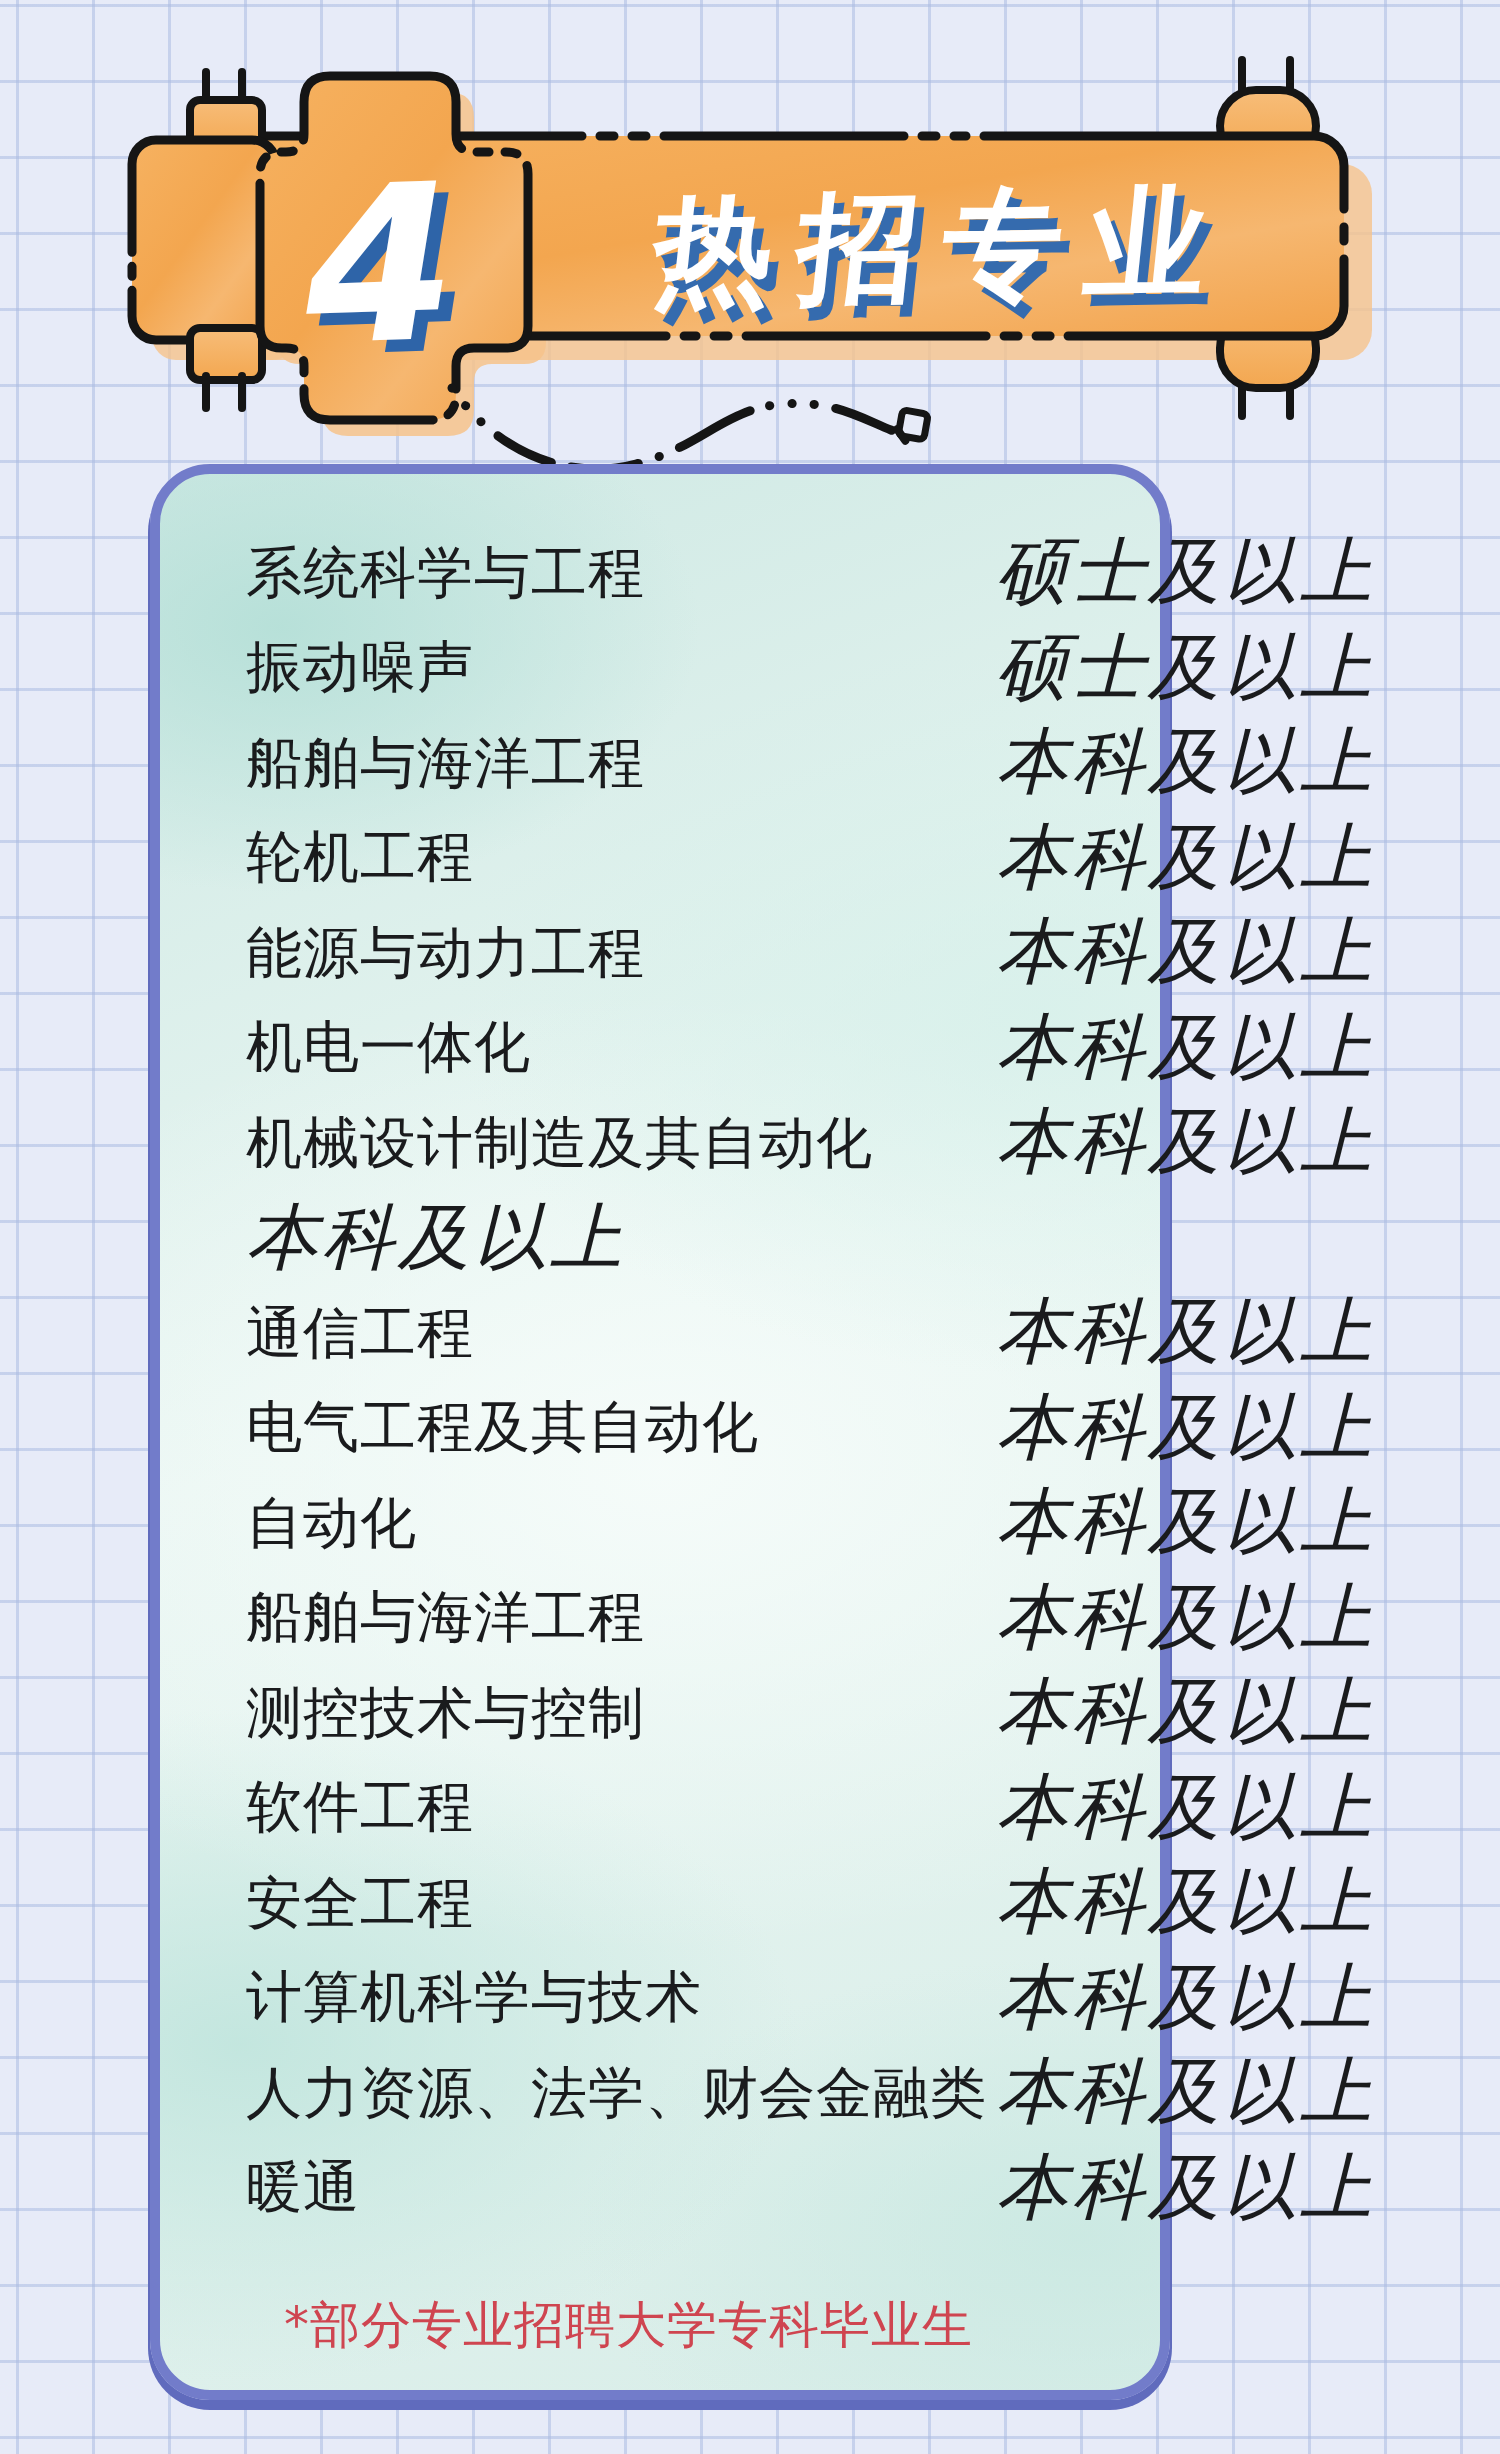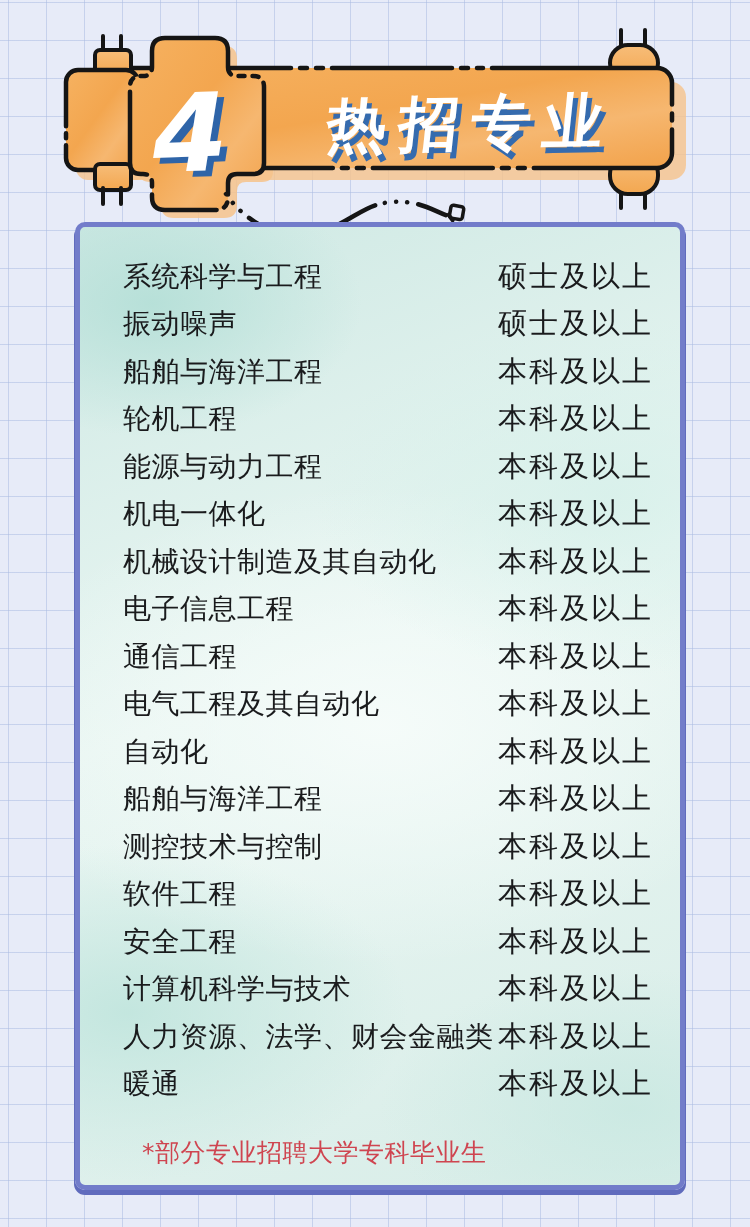--- a/index.html
+++ b/index.html
@@ -29,41 +29,41 @@
   .title{
     position:absolute;left:272px;top:84px;width:398px;margin:0;
     text-align:center;font-size:60px;font-weight:800;color:#ffffff;
     letter-spacing:12px;white-space:nowrap;
     transform:skewX(-7deg) rotate(-1deg);
     text-shadow:5px 6px 0 #356bae;
     user-select:none;
   }
 
   .card{
-    position:absolute;left:75px;top:222px;width:610px;height:968px;
-    box-sizing:border-box;border:5px solid #727cca;border-radius:10px;
+    position:absolute;left:75px;top:232px;width:510px;height:968px;
+    box-sizing:border-box;border:5px solid #727cca;border-radius:30px;
     box-shadow:0 4px 0 1px #606bbd;
     background:
       radial-gradient(ellipse 300px 190px at 12% 8%,  rgba(180,223,215,.9), rgba(180,223,215,0) 70%),
       radial-gradient(ellipse 420px 260px at 88% 28%, rgba(214,240,234,.8), rgba(214,240,234,0) 70%),
       radial-gradient(ellipse 520px 320px at 50% 52%, rgba(246,252,250,.95), rgba(246,252,250,0) 75%),
       radial-gradient(ellipse 400px 240px at 8% 82%,  rgba(190,228,220,.85), rgba(190,228,220,0) 70%),
       radial-gradient(ellipse 360px 200px at 92% 92%, rgba(200,232,225,.8), rgba(200,232,225,0) 70%),
       linear-gradient(160deg,#cfe9e4,#e9f6f2 45%,#d8ede8);
   }
 
   .rows{position:absolute;left:43px;right:18px;top:26px;}
   .row{height:47.5px;display:flex;align-items:center;}
   .row .label{
     flex:none;width:375px;white-space:nowrap;overflow:visible;
     font-size:28px;letter-spacing:.5px;font-weight:500;color:#1a1b1d;
   }
   .row .req{
     flex:none;white-space:nowrap;
-    font-size:29px;letter-spacing:2px;font-weight:500;color:#1a1b1d;
+    font-size:36px;letter-spacing:2px;font-weight:500;color:#1a1b1d;font-style:italic;
   }
 
   .footnote{
     position:absolute;left:46px;top:893px;margin:16px;
     font-size:25px;font-weight:500;color:#cf4550;letter-spacing:.5px;
     white-space:nowrap;
   }
 </style>
 </head>
 <body>
@@ -156,21 +156,20 @@
     <span class="label">机电一体化</span>
     <span class="req">本科及以上</span>
   </div>
 
   <div class="row">
     <span class="label">机械设计制造及其自动化</span>
     <span class="req">本科及以上</span>
   </div>
 
   <div class="row">
-    <span class="label">电子信息工程</span>
     <span class="req">本科及以上</span>
   </div>
 
   <div class="row">
     <span class="label">通信工程</span>
     <span class="req">本科及以上</span>
   </div>
 
   <div class="row">
     <span class="label">电气工程及其自动化</span>

